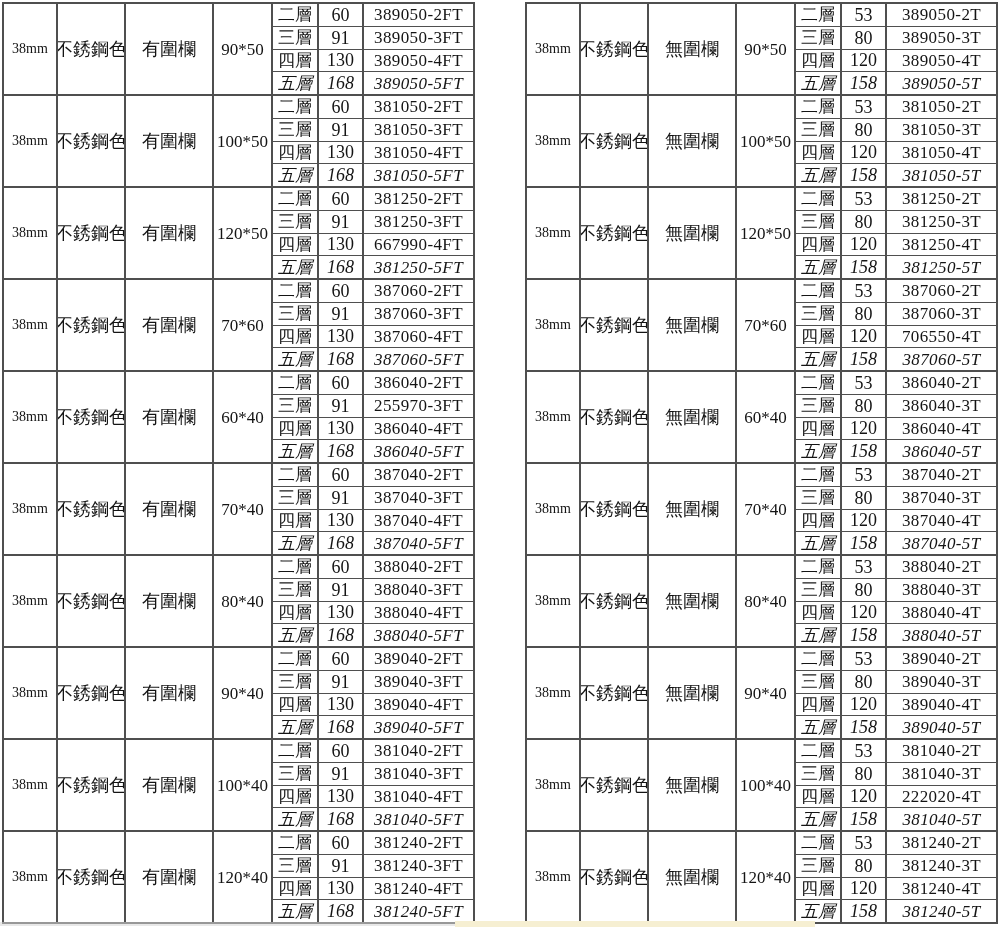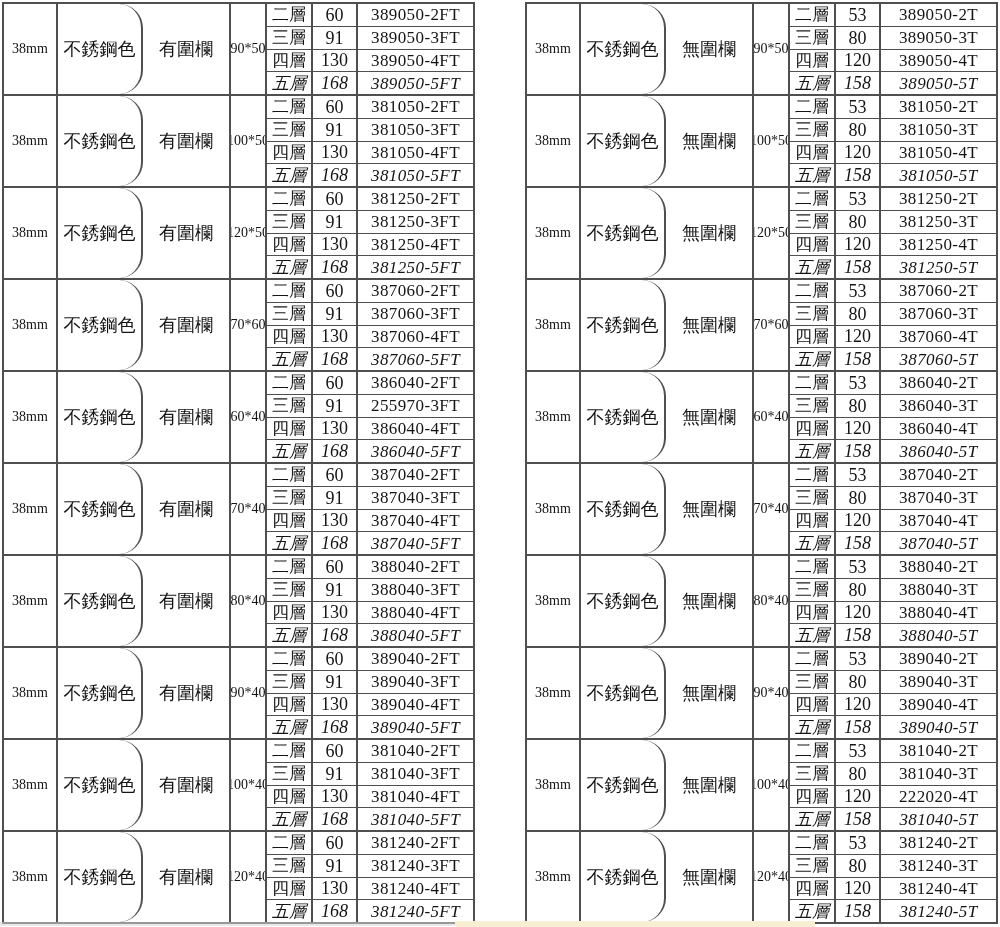--- a/index.html
+++ b/index.html
@@ -16,23 +16,23 @@
   #sheet-right{left:525px;}
   .group-row{display:flex;height:90px;border-bottom:2px solid #4f4f4f;}
   .group-row:last-child{border-bottom:none;}
   .cell{box-sizing:border-box;}
   .merged{
     display:flex;align-items:center;justify-content:center;
     border-right:2px solid #4f4f4f;font-size:18px;line-height:1;
     white-space:nowrap;overflow:hidden;
   }
   .c-thickness{width:54px;font-size:14px;}
-  .c-color{width:85px;border-radius:24px;}
+  .c-color{width:68px;}
   .c-fence{width:88px;}
-  .c-size{width:36px;font-size:14px;}
+  .c-size{width:59px;font-size:17px;}
   .subrows{flex:1;display:flex;flex-direction:column;min-width:0;}
   .subrow{flex:1;display:flex;border-bottom:1px solid #4f4f4f;min-height:0;}
   .subrow:last-child{border-bottom:none;font-style:italic;}
   .c-tier{
     width:46px;border-right:2px solid #4f4f4f;
     display:flex;align-items:center;justify-content:center;font-size:17px;line-height:1;
   }
   .c-value{
     width:45px;border-right:2px solid #4f4f4f;
     display:flex;align-items:center;justify-content:center;font-size:18px;line-height:1;
@@ -141,21 +141,21 @@
           <div class="cell c-code">381250-2FT</div>
         </div>
         <div class="subrow">
           <div class="cell c-tier">三層</div>
           <div class="cell c-value">91</div>
           <div class="cell c-code">381250-3FT</div>
         </div>
         <div class="subrow">
           <div class="cell c-tier">四層</div>
           <div class="cell c-value">130</div>
-          <div class="cell c-code">381250-4FT</div>
+          <div class="cell c-code">667990-4FT</div>
         </div>
         <div class="subrow">
           <div class="cell c-tier">五層</div>
           <div class="cell c-value">168</div>
           <div class="cell c-code">381250-5FT</div>
         </div>
       </div>
     </div>
     <div class="group-row">
       <div class="cell merged c-thickness">
@@ -539,21 +539,21 @@
           <div class="cell c-code">387060-2T</div>
         </div>
         <div class="subrow">
           <div class="cell c-tier">三層</div>
           <div class="cell c-value">80</div>
           <div class="cell c-code">387060-3T</div>
         </div>
         <div class="subrow">
           <div class="cell c-tier">四層</div>
           <div class="cell c-value">120</div>
-          <div class="cell c-code">387060-4T</div>
+          <div class="cell c-code">706550-4T</div>
         </div>
         <div class="subrow">
           <div class="cell c-tier">五層</div>
           <div class="cell c-value">158</div>
           <div class="cell c-code">387060-5T</div>
         </div>
       </div>
     </div>
     <div class="group-row">
       <div class="cell merged c-thickness">

